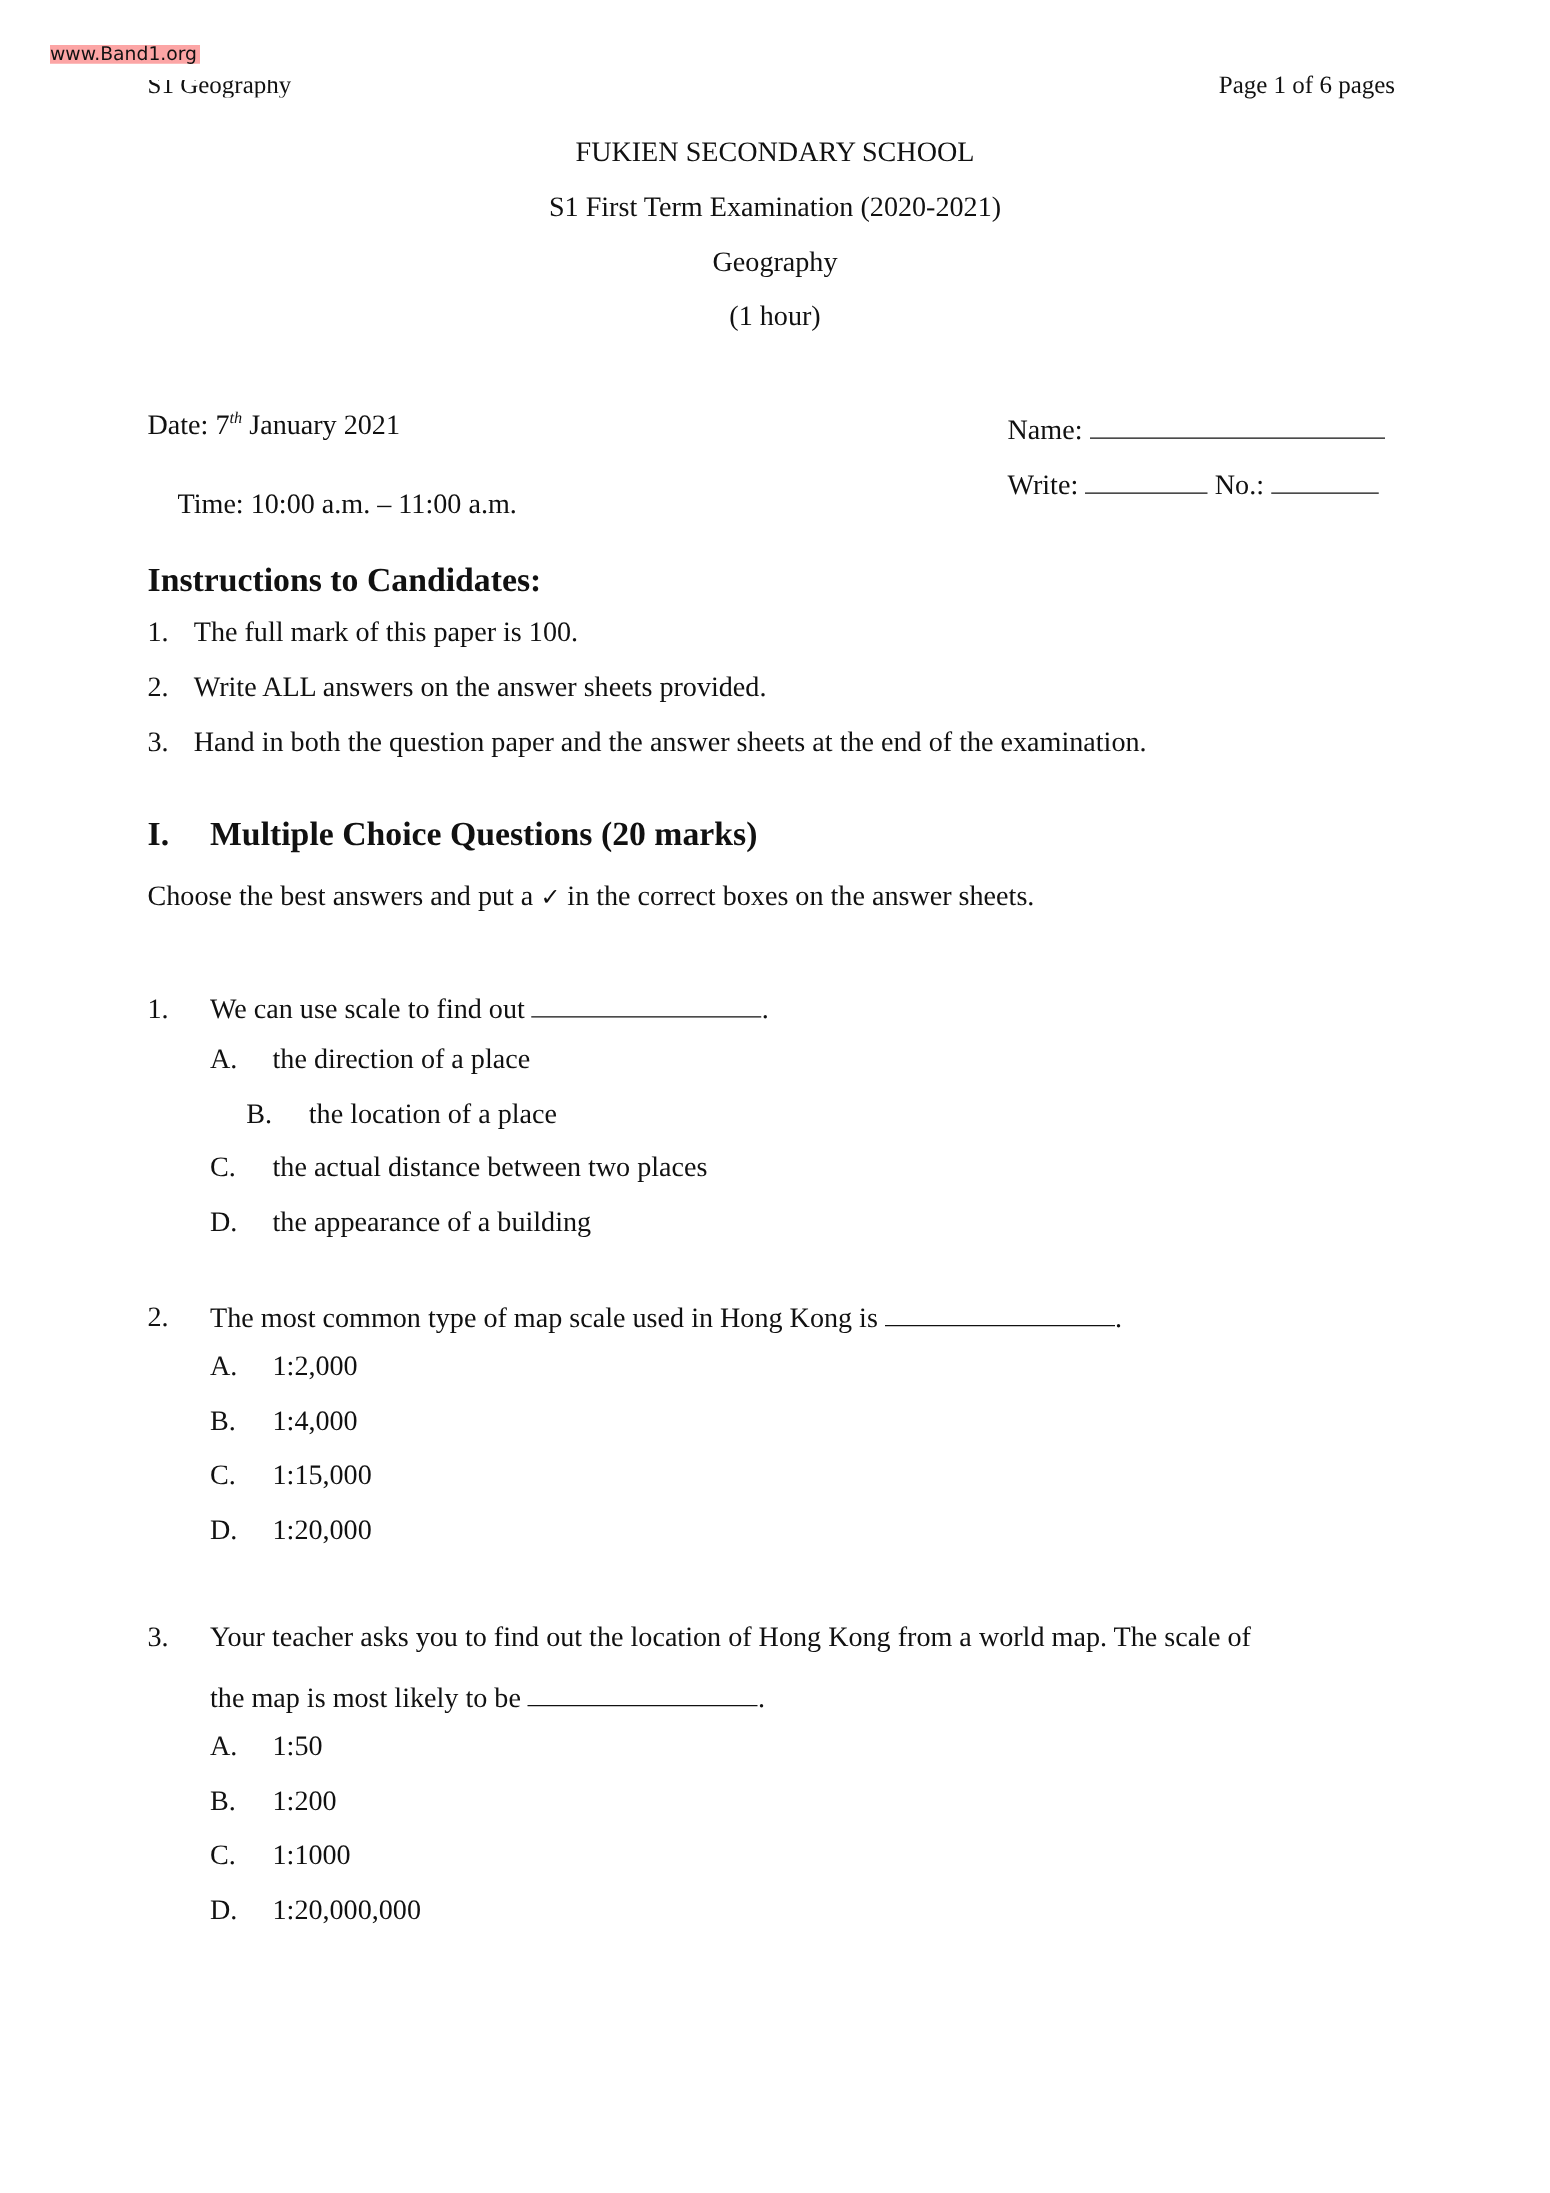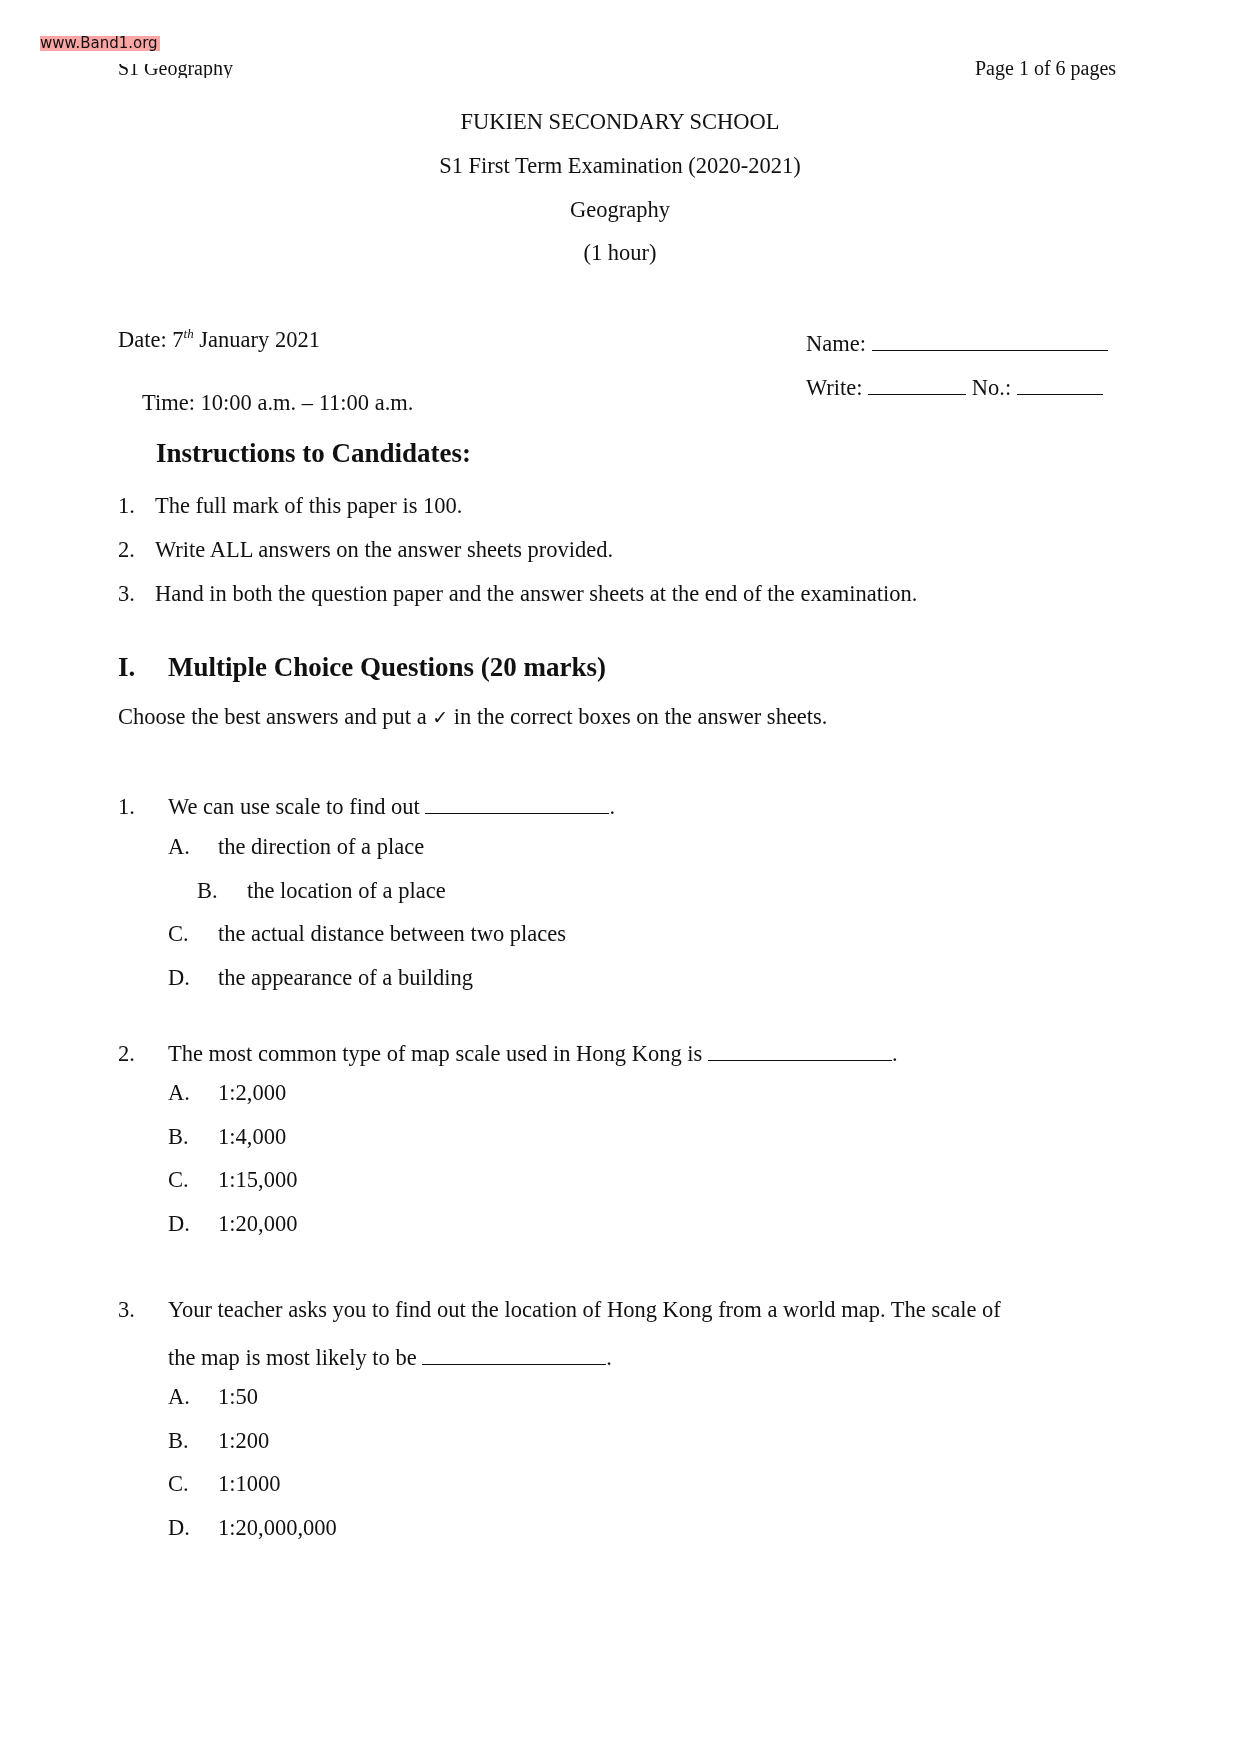--- a/index.html
+++ b/index.html
@@ -37,21 +37,21 @@
   <span>Name:</span>
   <span class="blank" style="width:236px;"></span>
 </div>
 <div class="abs serif" style="left:806px; top:373px;">
   <span>Write:</span>
   <span class="blank" style="width:98px;"></span>
   <span>No.:</span>
   <span class="blank" style="width:86px;"></span>
 </div>
 
-<div class="abs h-instr" style="left:118px; top:440px;margin-left:38px;">Instructions to Candidates:</div>
+<div class="abs h-instr" style="left:118px; top:451px;">Instructions to Candidates:</div>
 
 <div class="abs serif" style="left:118px; top:495px;">
   <span class="num" style="width:37px;">1.</span><span>The full mark of this paper is 100.</span>
 </div>
 <div class="abs serif" style="left:118px; top:539px;">
   <span class="num" style="width:37px;">2.</span><span>Write </span><span class="bold">ALL</span><span> answers on the answer sheets provided.</span>
 </div>
 <div class="abs serif" style="left:118px; top:583px;">
   <span class="num" style="width:37px;">3.</span><span>Hand in both the question paper and the answer sheets at the end of the examination.</span>
 </div>

